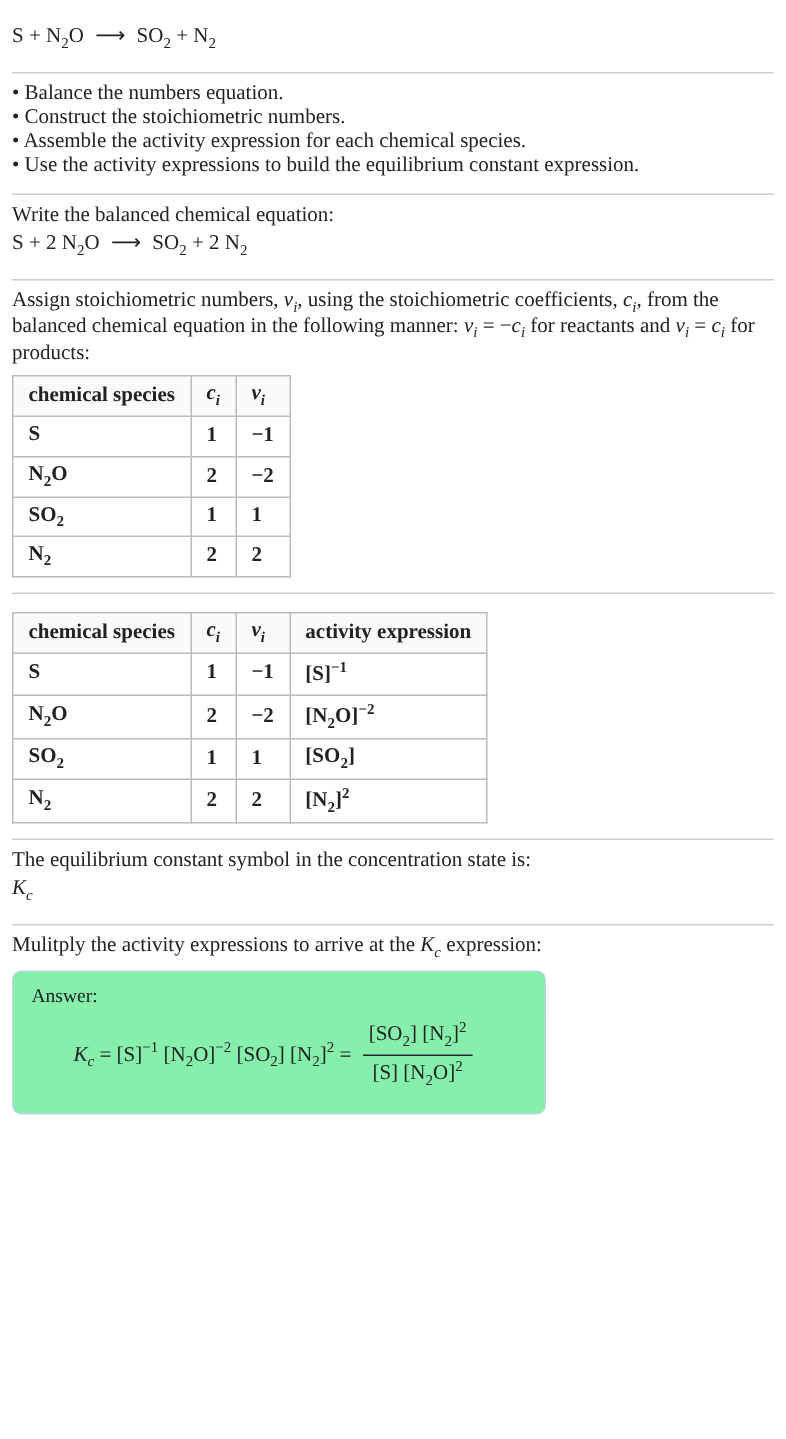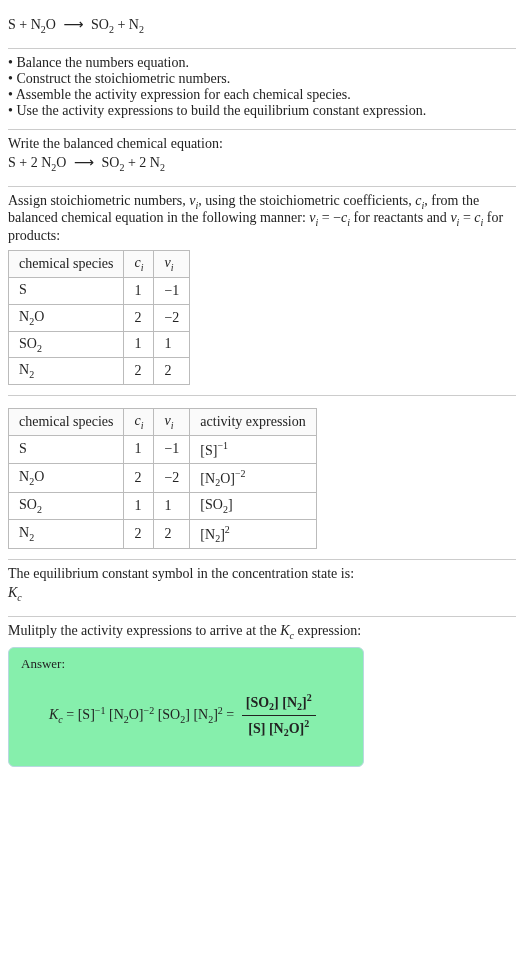--- a/index.html
+++ b/index.html
@@ -23,40 +23,39 @@
   .arrow { display:inline-block; padding: 0 4px; }
   table.data {
     border-collapse: collapse;
     margin-top: 6px;
     font-size: 14px;
   }
   table.data th, table.data td {
     border: 1px solid #bbb;
     padding: 4px 10px;
     text-align: left;
-    font-weight: normal;
+    font-weight: bold;
   }
   table.data th { background: #fafafa; }
   .answer-box {
     background: #86efac;
     border: 1px solid #b8d8e0;
     border-radius: 6px;
     padding: 8px 12px 12px 12px;
     margin-top: 6px;
     display: inline-block;
     min-width: 330px;
   }
   .answer-label { font-size: 13px; margin-bottom: 6px; }
   .math-line { line-height: 1.6; }
   .frac {
     display: inline-block;
     vertical-align: middle;
     text-align: center;
-    margin: 12px 4px;
-    font-weight: bold;
+    margin: 0 4px;
   }
   .frac .num { display:block; border-bottom: 1px solid #222; padding: 0 4px; }
   .frac .den { display:block; padding: 0 4px; }
   .eq-indent { padding-left: 28px; }
 </style>
 </head>
 <body>
 
 <div class="section">
   <div class="math-line">

